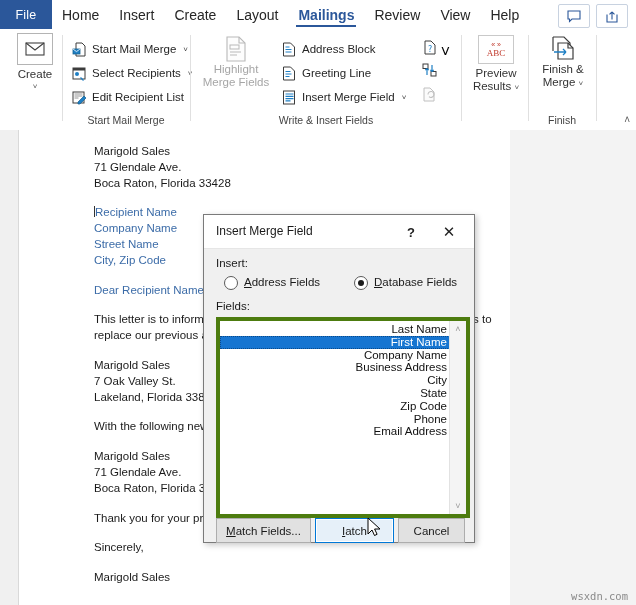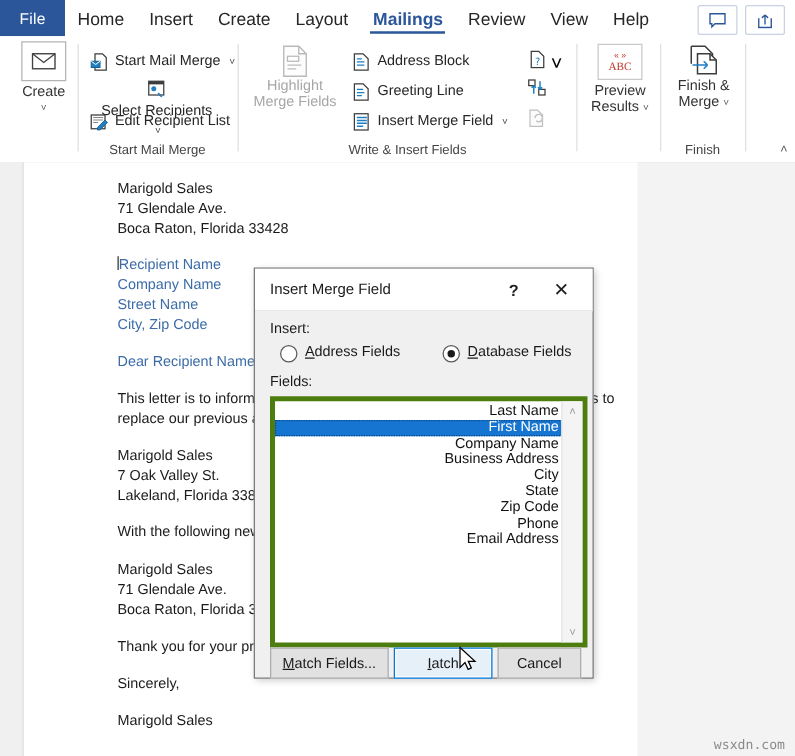--- a/index.html
+++ b/index.html
@@ -257,21 +257,21 @@
       <span class="ico">
         <svg width="15" height="15" viewBox="0 0 15 15">
           <path d="M4 1h6l3 3v10H4z" fill="#fff" stroke="#3c3c3c" stroke-width="1"></path>
           <rect x="1" y="7" width="7" height="5" fill="#1e7fc4" stroke="#15608f" stroke-width=".8"></rect>
           <path d="M1 7l3.5 2.6L8 7" fill="none" stroke="#fff" stroke-width=".8"></path>
         </svg>
       </span>
       <span>Start Mail Merge</span>
       <span class="dd">˅</span>
     </div>
-    <div class="smallrow" style="left:18px;top:33px;flex-direction:column;">
+    <div class="smallrow" style="left:8px;top:33px;">
       <span class="ico">
         <svg width="15" height="15" viewBox="0 0 15 15">
           <rect x="1" y="2" width="12" height="11" fill="#fff" stroke="#3c3c3c" stroke-width="1"></rect>
           <rect x="1" y="2" width="12" height="2.5" fill="#3c3c3c"></rect>
           <circle cx="5" cy="8" r="2" fill="#1e7fc4"></circle>
           <path d="M8.5 11.5l3 3" stroke="#1e7fc4" stroke-width="1.3" fill="none"></path>
         </svg>
       </span>
       <span>Select Recipients</span>
       <span class="dd">˅</span>

